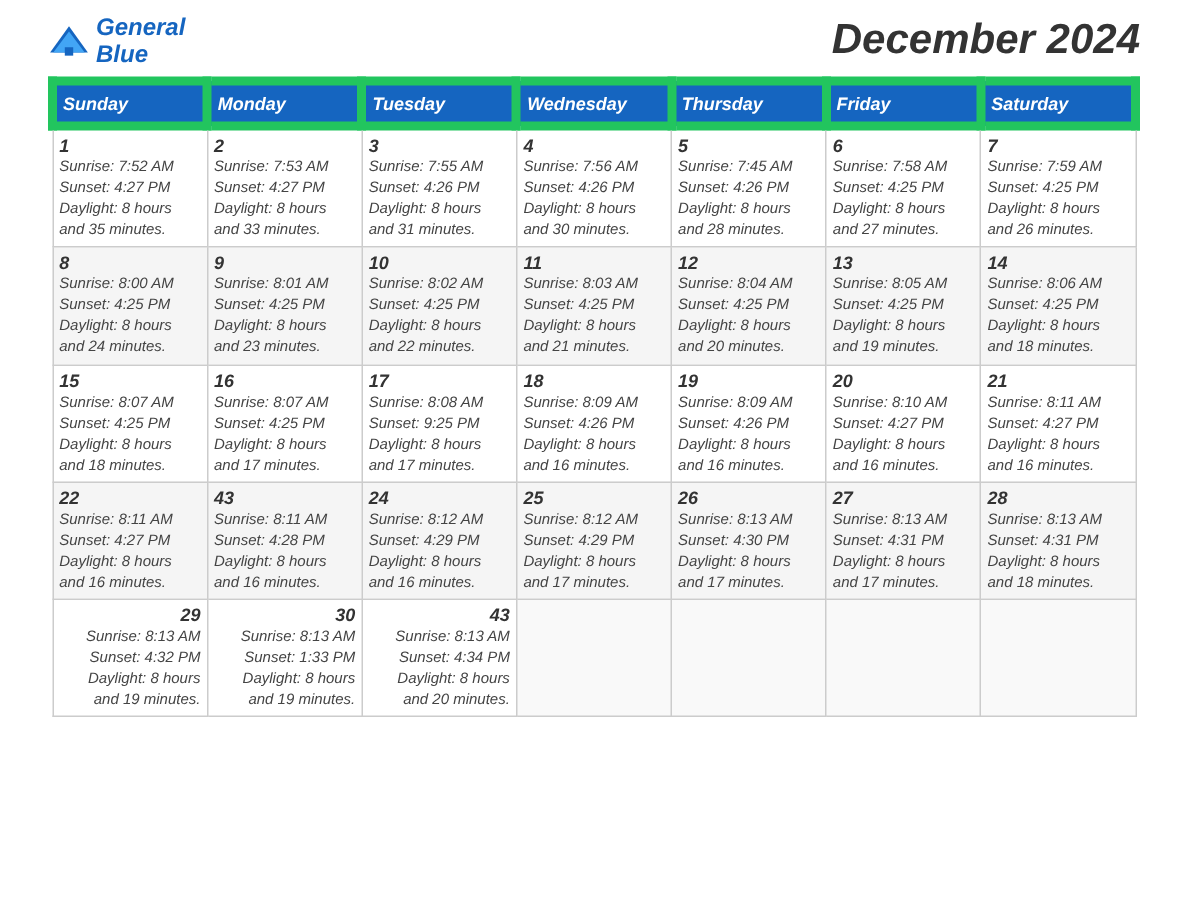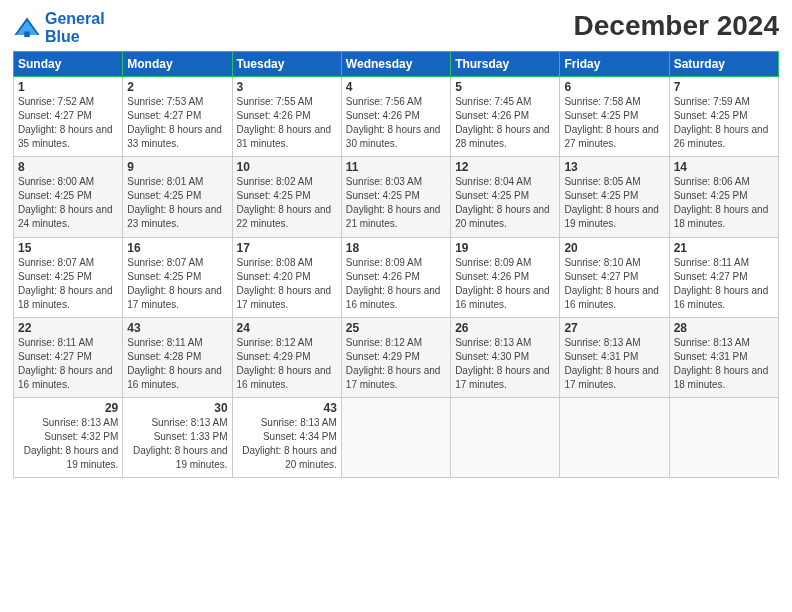--- a/index.html
+++ b/index.html
@@ -6,23 +6,24 @@
     body {
       font-family: Arial, sans-serif;
       background: #fff;
       width: 792px;
       height: 612px;
       overflow: hidden;
     }
     .page {
       width: 792px;
       height: 488px;
-      padding: 10px 13px;
+      padding: 10px 32px;
       display: flex;
       flex-direction: column;
+      font-style: italic;
     }
     .header {
       display: flex;
       justify-content: space-between;
       align-items: flex-start;
       margin-bottom: 6px;
     }
     .logo {
       display: flex;
       align-items: center;
@@ -60,21 +61,21 @@
       width: 100%;
       table-layout: fixed;
     }
     .calendar th {
       background-color: #1565c0;
       color: #fff;
       font-size: 12px;
       font-weight: bold;
       padding: 5px 4px;
       text-align: left;
-      border: 1px solid #22c55e;
+      border: 6px solid #22c55e;
     }
     .calendar td {
       border: 1px solid #ccc;
       vertical-align: top;
       padding: 3px 4px;
       font-size: 9.5px;
       color: #333;
       background: #fff;
       height: 78px;
     }
@@ -247,21 +248,21 @@
           <td>
             <span class="day-num">16</span>
             <div class="day-info">Sunrise: 8:07 AM
 Sunset: 4:25 PM
 Daylight: 8 hours
 and 17 minutes.</div>
           </td>
           <td>
             <span class="day-num">17</span>
             <div class="day-info">Sunrise: 8:08 AM
-Sunset: 4:20 PM
+Sunset: 9:25 PM
 Daylight: 8 hours
 and 17 minutes.</div>
           </td>
           <td>
             <span class="day-num">18</span>
             <div class="day-info">Sunrise: 8:09 AM
 Sunset: 4:26 PM
 Daylight: 8 hours
 and 16 minutes.</div>
           </td>

